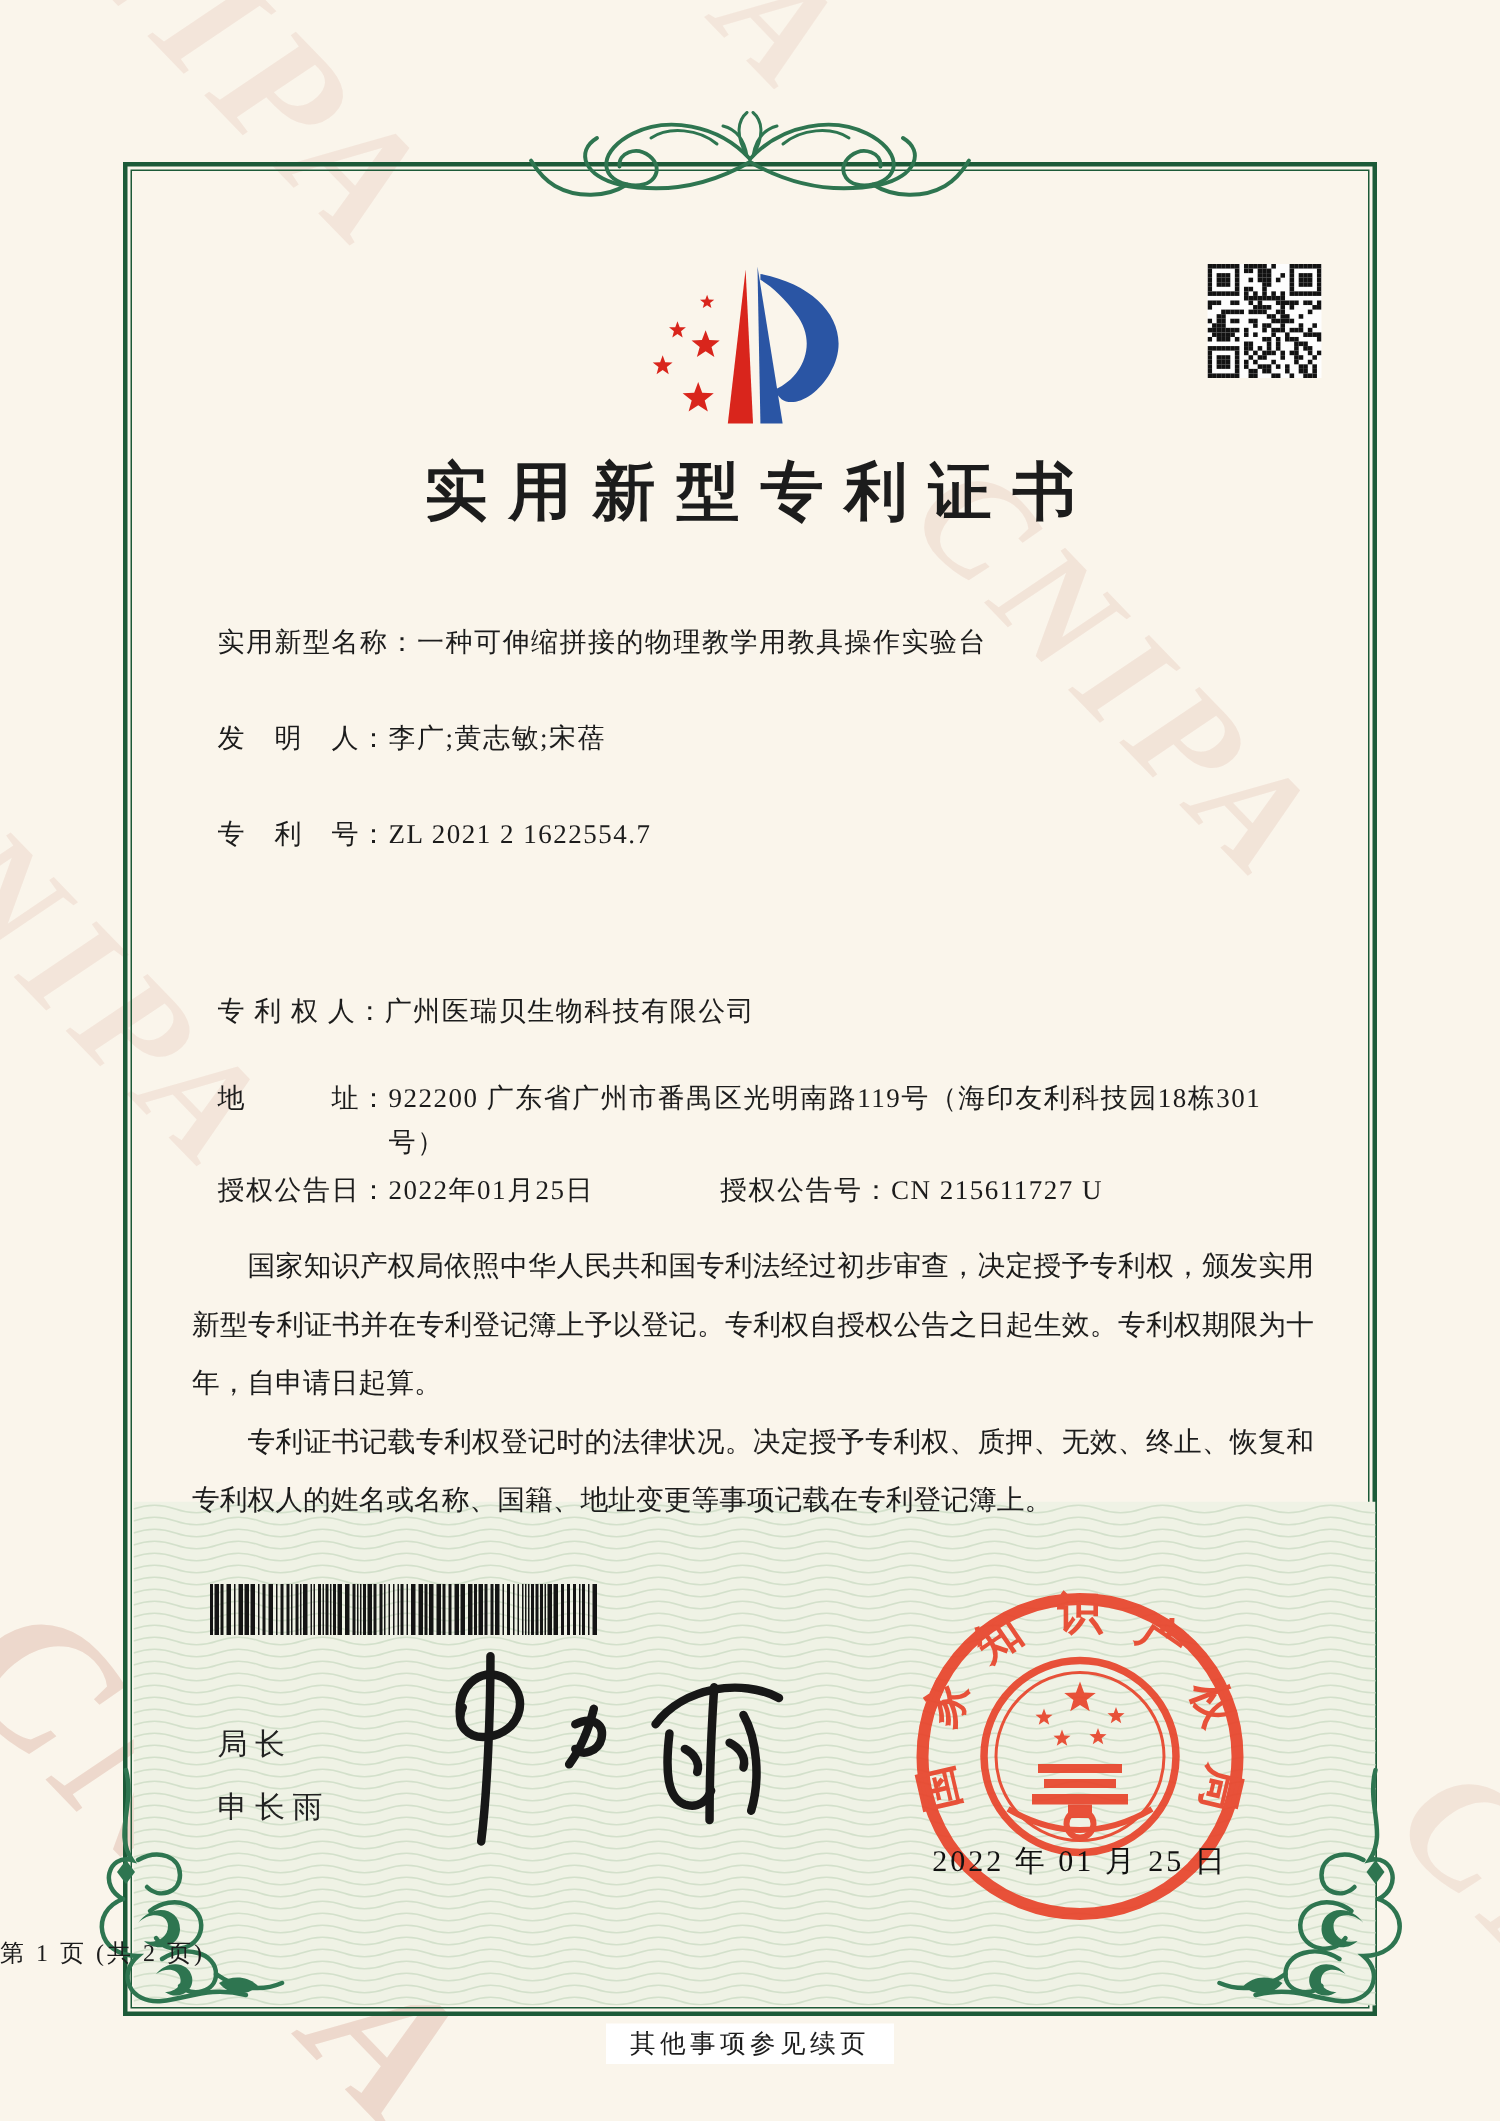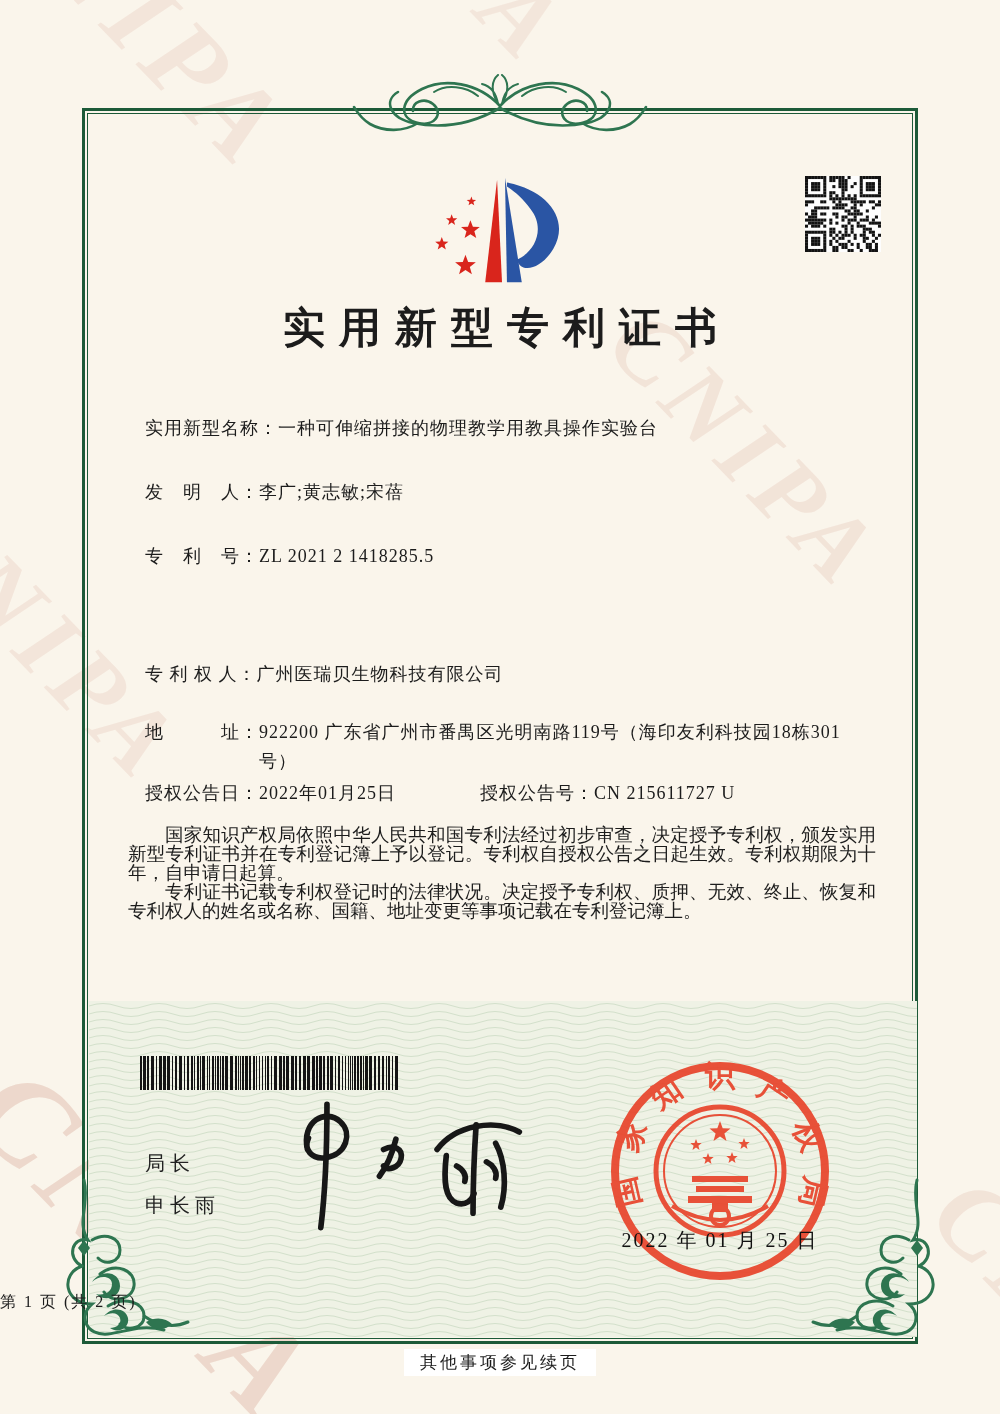--- a/index.html
+++ b/index.html
@@ -24,21 +24,21 @@
   
   .row{position:absolute;left:145px;width:745px;font-size:18px;white-space:nowrap;}
   .row .lbl{letter-spacing:1px;}
   .row .val{letter-spacing:1px;}
   .row .val.wrap{display:inline-block;white-space:normal;width:592px;vertical-align:top;line-height:29px;}
   .r1{top:416px}.r2{top:480px}.r3{top:544px}.r4{top:607px}.r5{top:662px}
   .r6{top:718px;line-height:29px}.r7{top:781px}
   .grant2{position:absolute;left:480px;top:781px;font-size:18px;white-space:nowrap;letter-spacing:1px;}
   
   .body-text{position:absolute;left:128px;top:826px;width:748px;font-size:18.5px;
-             line-height:19px;text-align:justify;}
+             line-height:39px;text-align:justify;}
   .body-text p{margin:0;text-indent:2em;}
   
   .barcode{position:absolute;left:140px;top:1056px;width:266px;height:34px;font-size:0;overflow:hidden;}
   .barcode i{display:inline-block;height:100%;background:#141414;}
   
   .sig-block{position:absolute;left:145px;top:1142px;font-family:"Liberation Sans","DejaVu Sans",sans-serif;
              font-size:20px;letter-spacing:5px;line-height:42px;color:#222;}
   .signature{position:absolute;left:262px;top:1096px;width:276px;height:144px;}
   
   .seal{position:absolute;left:607px;top:1058px;width:226px;height:226px;opacity:.93;}
@@ -493,21 +493,21 @@
 
   <div class="title">实用新型专利证书</div>
 
   <div class="row r1">
     <span class="lbl">实用新型名称：</span><span class="val">一种可伸缩拼接的物理教学用教具操作实验台</span>
   </div>
   <div class="row r2">
     <span class="lbl">发　明　人：</span><span class="val">李广;黄志敏;宋蓓</span>
   </div>
   <div class="row r3">
-    <span class="lbl">专　利　号：</span><span class="val">ZL 2021 2 1418285.5</span>
+    <span class="lbl">专　利　号：</span><span class="val">ZL 2021 2 1622554.7</span>
   </div>
   <div class="row r5">
     <span class="lbl">专 利 权 人：</span><span class="val">广州医瑞贝生物科技有限公司</span>
   </div>
   <div class="row r6">
     <span class="lbl">地　　　址：</span><span class="val wrap">922200 广东省广州市番禺区光明南路119号（海印友利科技园18栋301号）</span>
   </div>
   <div class="row r7">
     <span class="lbl">授权公告日：</span><span class="val">2022年01月25日</span>
   </div>

